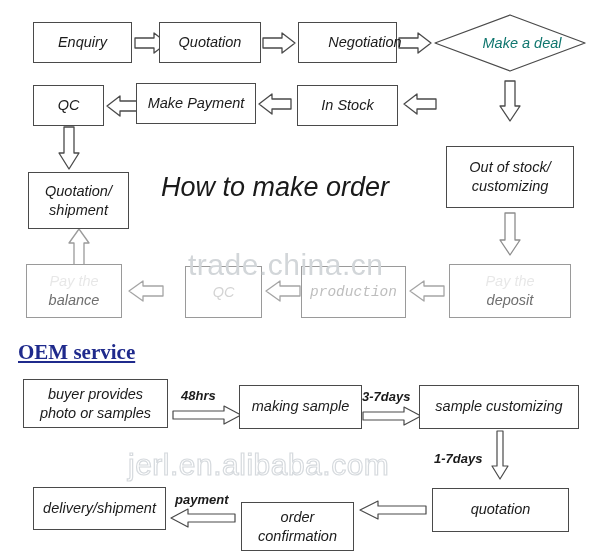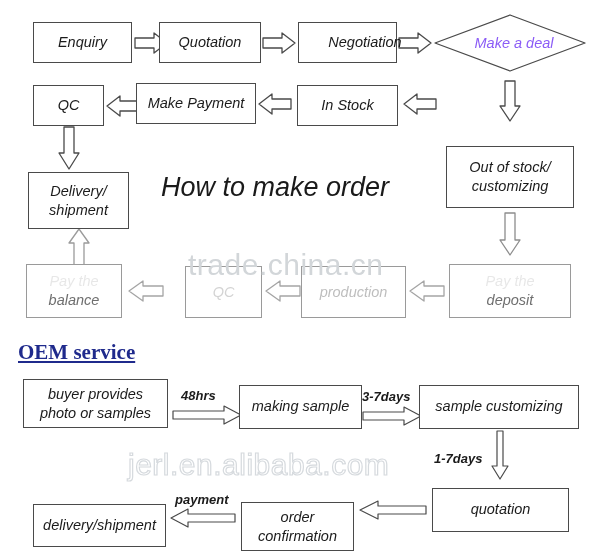--- a/index.html
+++ b/index.html
@@ -42,29 +42,29 @@
     border-color: #9a9a9a;
     color: #6f6f6f;
   }
   .diamond-wrap {
     position: absolute;
     z-index: 5;
   }
   .diamond-wrap svg { display: block; }
   .diamond-label {
     position: absolute;
-    left: 4px; top: 0;
+    left: 12px; top: 0;
     width: 100%;
     height: 100%;
     display: flex;
     align-items: center;
     justify-content: center;
     font-style: italic;
     font-size: 14.5px;
-    color: #8b5cf6;
+    color: #0f766e;
     font-family: "Liberation Sans", sans-serif;
   }
   .arrow {
     position: absolute;
     z-index: 4;
   }
   .arrow svg { display: block; }
   .edge-label {
     position: absolute;
     font-style: italic;
@@ -192,21 +192,21 @@
     </svg>
   </div>
 
   <div class="arrow" style="left:57px; top:126px; width:24px; height:44px;">
     <svg width="24" height="44" viewBox="0 0 24 44">
       <path d="M7 1 L17 1 L17 27 L22 27 L12 43 L2 27 L7 27 Z" fill="#ffffff" stroke="#4a4a4a" stroke-width="1.3" stroke-linejoin="round"></path>
     </svg>
   </div>
 
   <div class="node two-line" style="left:28px; top:172px; width:101px; height:57px; flex-direction:column;">
-    <span>Delivery/</span>
+    <span>Quotation/</span>
     <span>shipment</span>
   </div>
 
   <div class="node two-line" style="left:446px; top:146px; width:128px; height:62px; flex-direction:column;">
     <span>Out of stock/</span>
     <span>customizing</span>
   </div>
 
   <div class="arrow" style="left:499px; top:212px; width:22px; height:44px;">
     <svg width="22" height="44" viewBox="0 0 22 44">
@@ -237,21 +237,21 @@
     <span style="opacity:0.30;">QC</span>
   </div>
 
   <div class="arrow" style="left:265px; top:280px; width:36px; height:22px;">
     <svg width="36" height="22" viewBox="0 0 36 22">
       <path d="M35 6 L15 6 L15 1 L1 11 L15 21 L15 16 L35 16 Z" fill="#ffffff" stroke="#a5a5a5" stroke-width="1.3" stroke-linejoin="round"></path>
     </svg>
   </div>
 
   <div class="node two-line faded" style="left:301px; top:266px; width:105px; height:52px; flex-direction:column;">
-    <span style="opacity:0.45;">production</span>
+    <span style="opacity:0.45;font-family:Liberation Mono, monospace;">production</span>
   </div>
 
   <div class="arrow" style="left:409px; top:280px; width:36px; height:22px;">
     <svg width="36" height="22" viewBox="0 0 36 22">
       <path d="M35 6 L15 6 L15 1 L1 11 L15 21 L15 16 L35 16 Z" fill="#ffffff" stroke="#a5a5a5" stroke-width="1.3" stroke-linejoin="round"></path>
     </svg>
   </div>
 
   <div class="node two-line faded" style="left:449px; top:264px; width:122px; height:54px; flex-direction:column;">
     <span style="opacity:0.16;">Pay the</span>
@@ -290,21 +290,21 @@
   </div>
 
   <div class="edge-label" style="left:434px; top:451px;">1-7days</div>
 
   <div class="arrow" style="left:491px; top:430px; width:18px; height:50px;">
     <svg width="18" height="50" viewBox="0 0 18 50">
       <path d="M6 1 L12 1 L12 36 L17 36 L9 49 L1 36 L6 36 Z" fill="#ffffff" stroke="#4a4a4a" stroke-width="1.2" stroke-linejoin="round"></path>
     </svg>
   </div>
 
-  <div class="node" style="left:33px; top:504px; width:133px; height:43px;">
+  <div class="node" style="left:33px; top:487px; width:133px; height:43px;">
     <span>delivery/shipment</span>
   </div>
 
   <div class="edge-label" style="left:175px; top:492px;">payment</div>
 
   <div class="arrow" style="left:170px; top:508px; width:66px; height:20px;">
     <svg width="66" height="20" viewBox="0 0 66 20">
       <path d="M65 6 L18 6 L18 1 L1 10 L18 19 L18 14 L65 14 Z" fill="#ffffff" stroke="#4a4a4a" stroke-width="1.2" stroke-linejoin="round"></path>
     </svg>
   </div>

